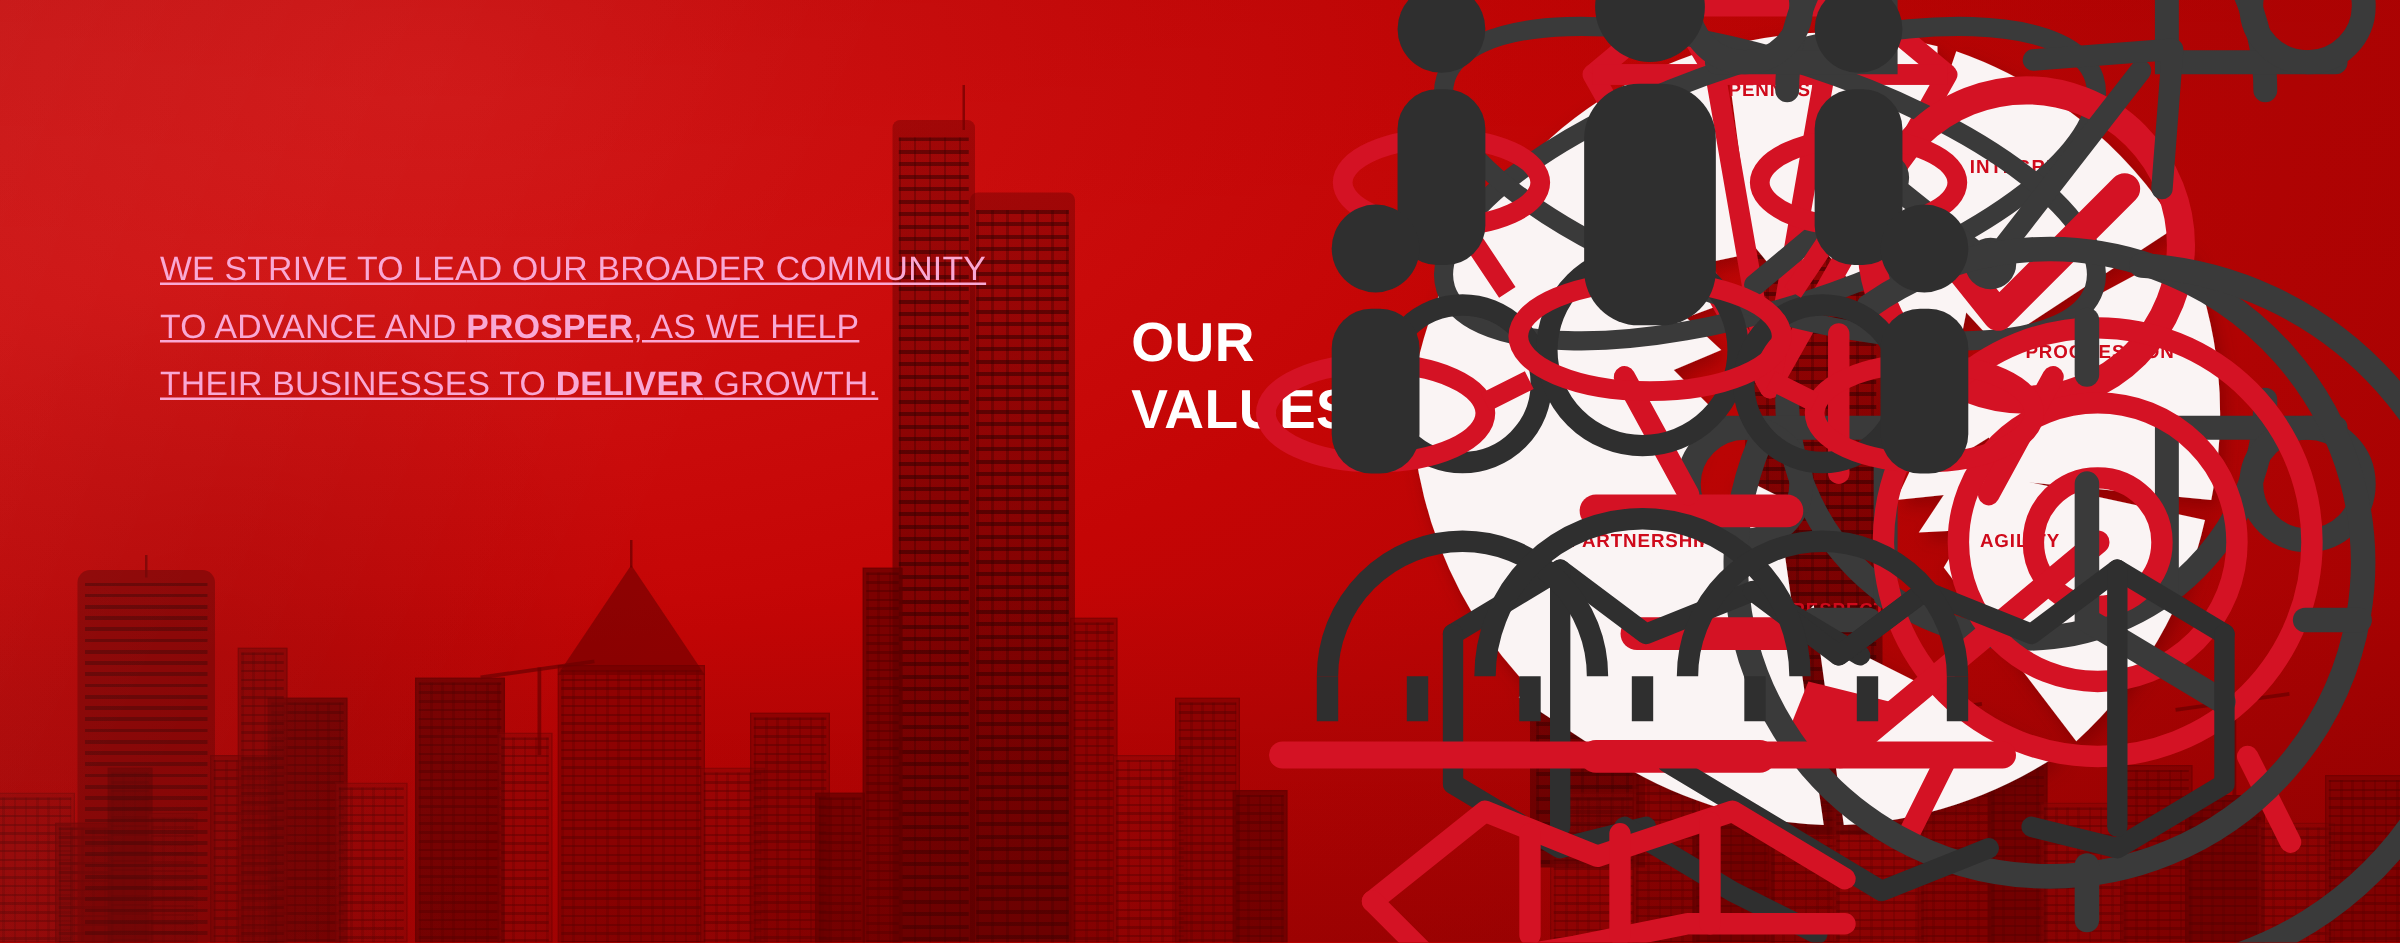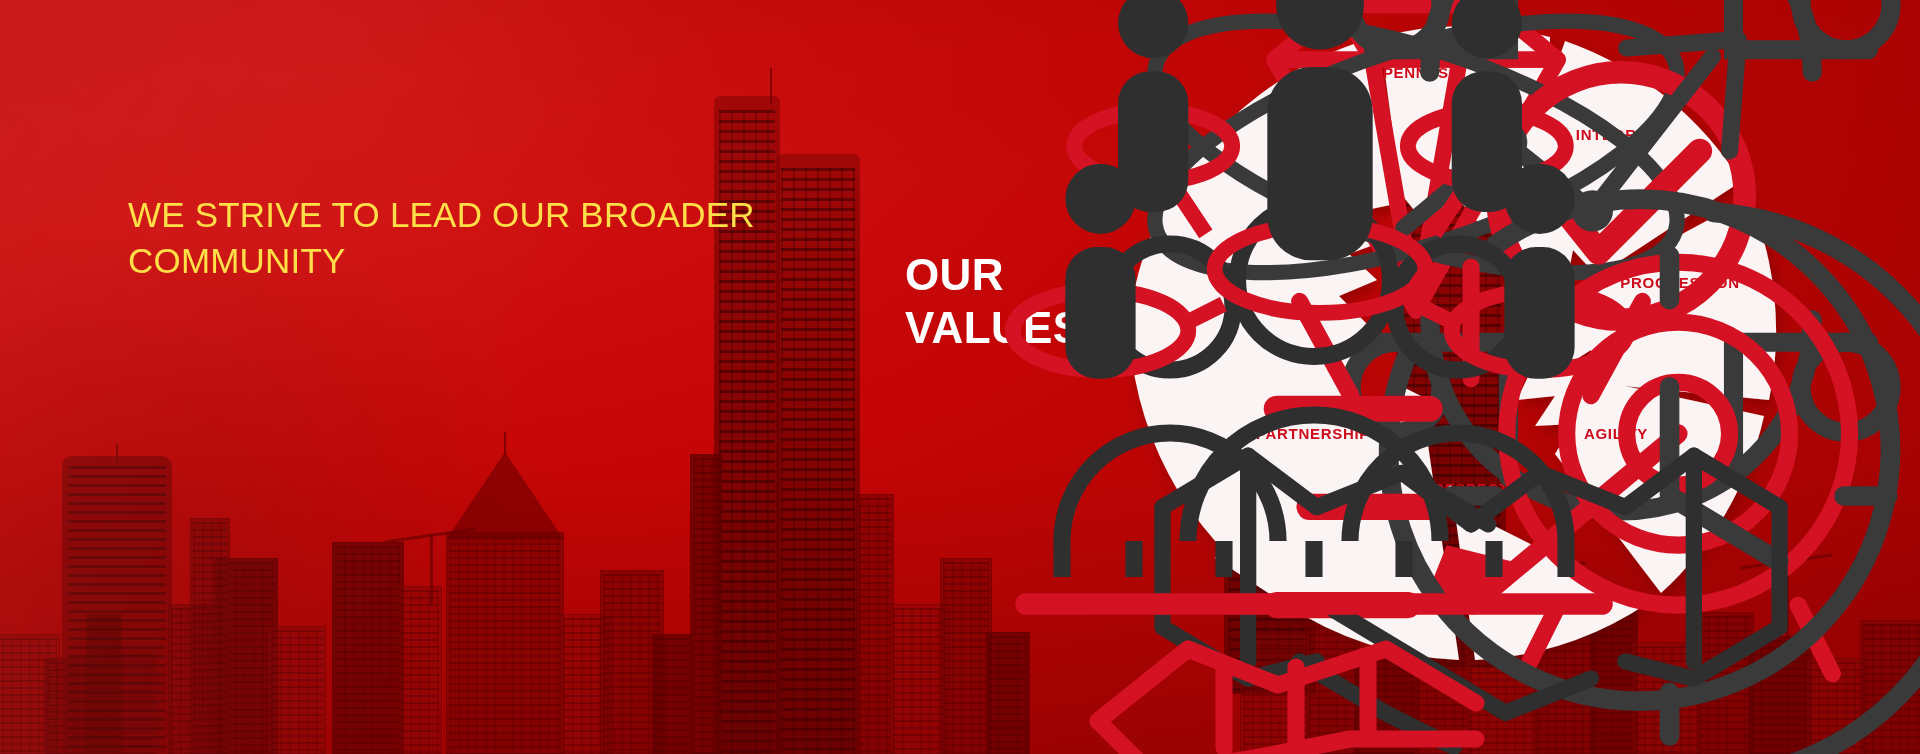--- a/index.html
+++ b/index.html
@@ -67,22 +67,23 @@
   .tallCenter::after{
     content:"";position:absolute;inset:14px 5px 0 5px;
     background-image:
       repeating-linear-gradient(to bottom, rgba(50,0,0,0.55) 0 3px, rgba(255,255,255,0) 3px 10px),
       repeating-linear-gradient(to right, rgba(50,0,0,0.30) 0 2px, rgba(255,255,255,0) 2px 12px);
   }
 
   
   .headline{
     position:absolute;left:128px;top:192px;width:760px;
-    color:#fde047;font-size:35px;line-height:46px;letter-spacing:.2px;
+    color:#f9a8d4;font-size:27px;line-height:46px;letter-spacing:.2px;
     font-weight:400;
+    text-decoration:underline;
   }
   .headline b{font-weight:700;}
 
   
   .our-values{
     position:absolute;left:905px;top:248px;width:220px;
     color:#ffffff;font-weight:700;font-size:44px;line-height:53px;
     letter-spacing:.4px;
   }
   .our-values .l2{display:block;}
@@ -161,20 +162,26 @@
     <div class="bld lite" style="left:1806px;bottom:0;width:62px;height:96px;"></div>
     <div class="bld" style="left:1860px;bottom:0;width:70px;height:134px;"></div>
   </div>
 
   <div class="bg-vignette"></div>
 
   <div class="headline">
     <div>
       <span>WE STRIVE TO LEAD OUR BROADER COMMUNITY</span>
     </div>
+    <div>
+      <span>TO ADVANCE AND </span><b>PROSPER</b><span>, AS WE HELP</span>
+    </div>
+    <div>
+      <span>THEIR BUSINESSES TO </span><b>DELIVER</b><span> GROWTH.</span>
+    </div>
   </div>
 
   <div class="our-values">
     <span class="l1">OUR</span>
     <span class="l2">VALUES</span>
   </div>
 
   <div class="wheel">
     <svg viewBox="0 0 720 720">
       <defs>

